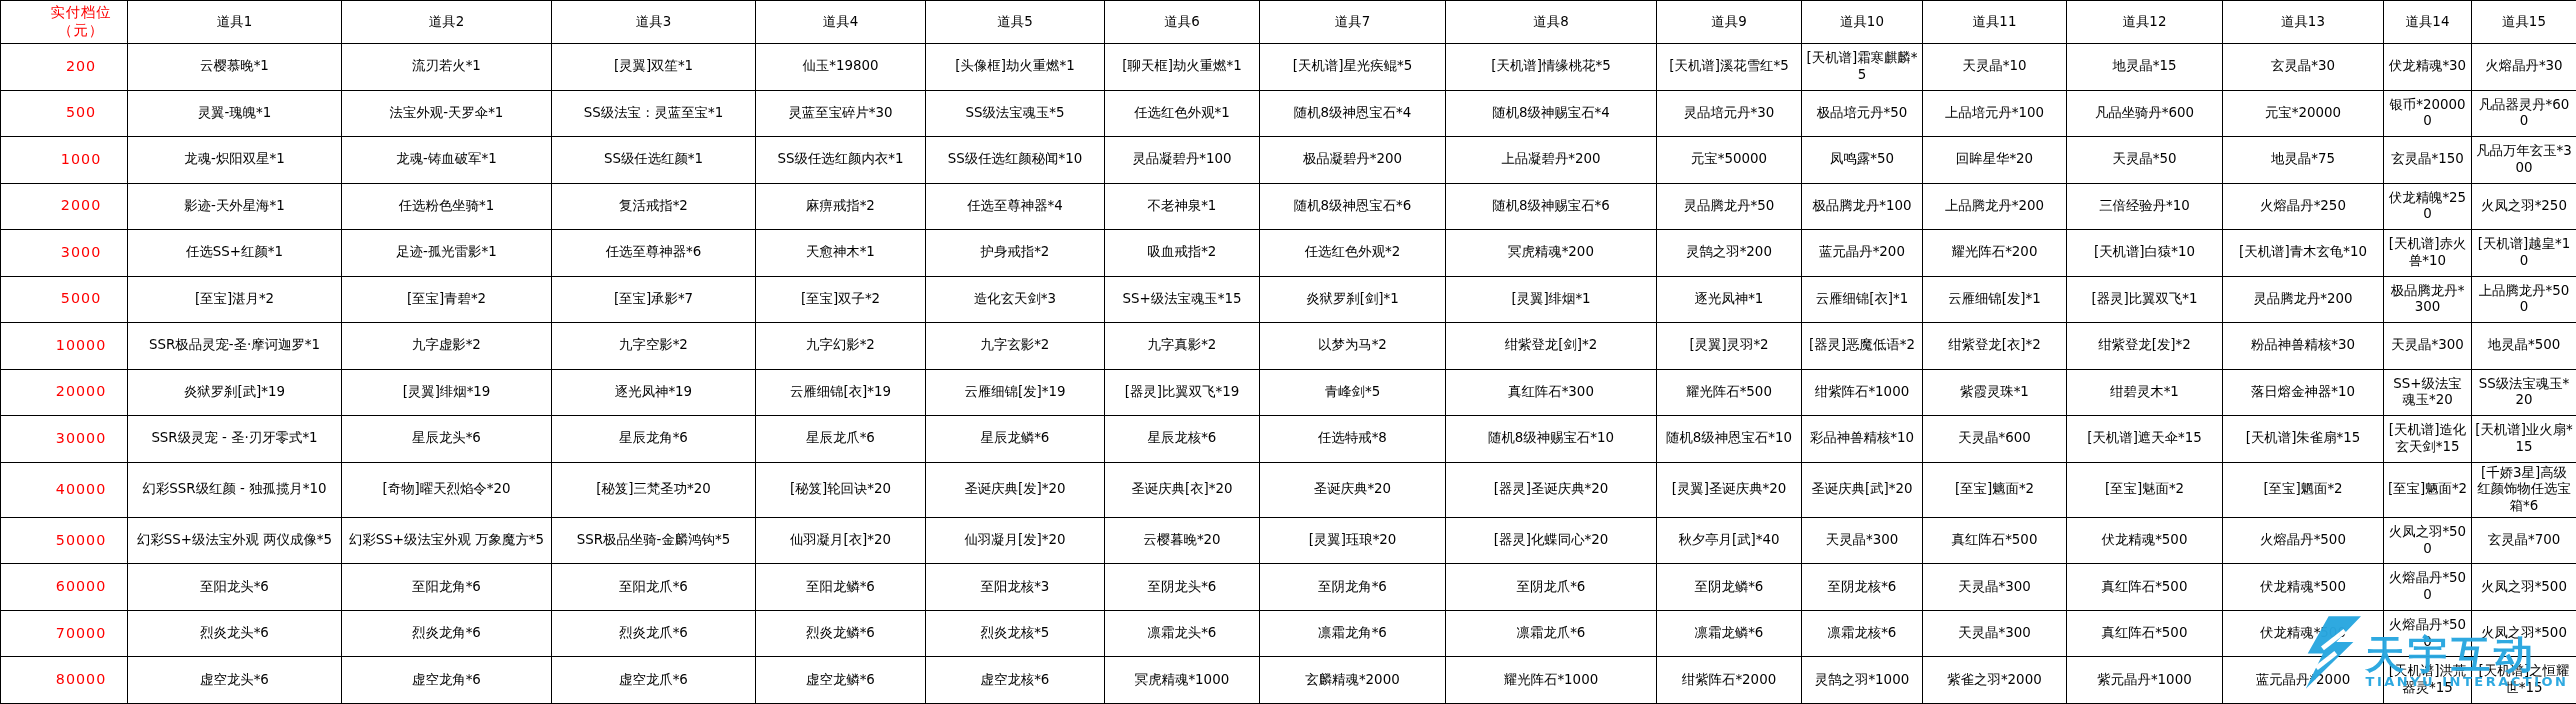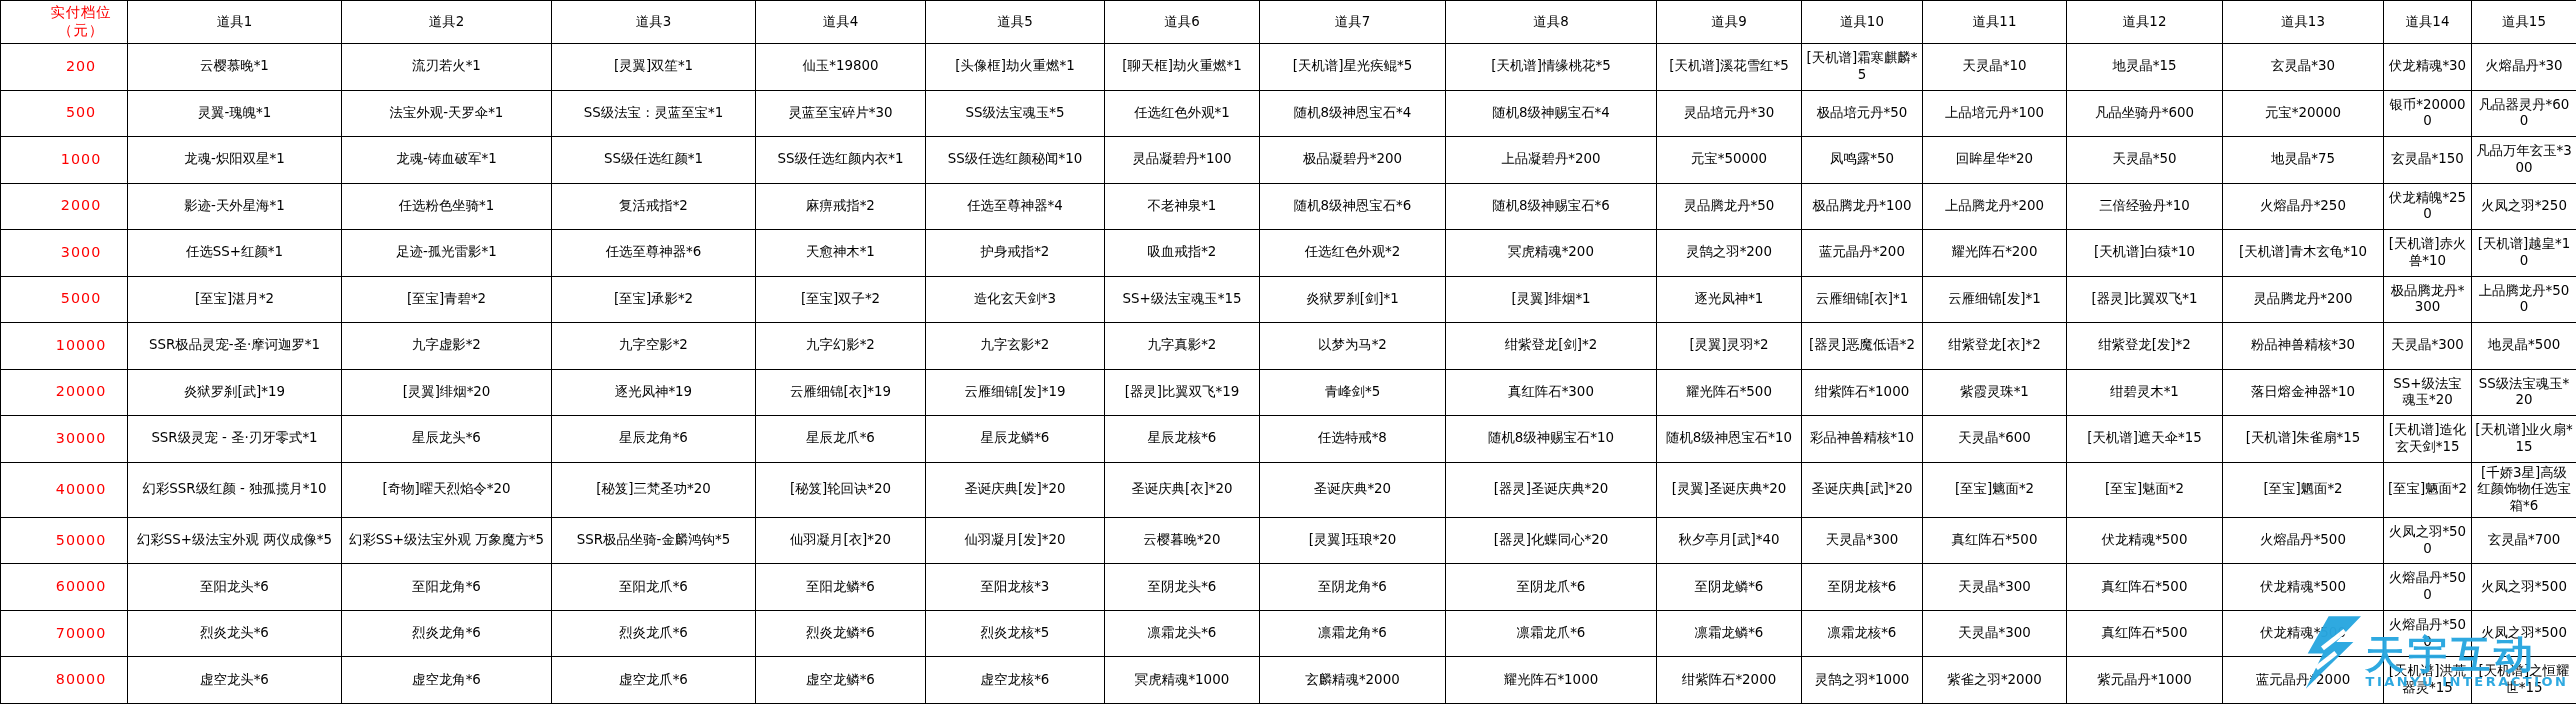--- a/index.html
+++ b/index.html
@@ -198,21 +198,21 @@
           <td>耀光阵石*200</td>
           <td>[天机谱]白猿*10</td>
           <td>[天机谱]青木玄龟*10</td>
           <td>[天机谱]赤火兽*10</td>
           <td>[天机谱]越皇*10</td>
         </tr>
         <tr>
           <td class="tier-col">5000</td>
           <td>[至宝]湛月*2</td>
           <td>[至宝]青碧*2</td>
-          <td>[至宝]承影*2</td>
+          <td>[至宝]承影*7</td>
           <td>[至宝]双子*2</td>
           <td>造化玄天剑*3</td>
           <td>SS+级法宝魂玉*15</td>
           <td>炎狱罗刹[剑]*1</td>
           <td>[灵翼]绯烟*1</td>
           <td>逐光凤神*1</td>
           <td>云雁细锦[衣]*1</td>
           <td>云雁细锦[发]*1</td>
           <td>[器灵]比翼双飞*1</td>
           <td>灵品腾龙丹*200</td>
@@ -233,21 +233,21 @@
           <td>[器灵]恶魔低语*2</td>
           <td>绀紫登龙[衣]*2</td>
           <td>绀紫登龙[发]*2</td>
           <td>粉品神兽精核*30</td>
           <td>天灵晶*300</td>
           <td>地灵晶*500</td>
         </tr>
         <tr>
           <td class="tier-col">20000</td>
           <td>炎狱罗刹[武]*19</td>
-          <td>[灵翼]绯烟*20</td>
+          <td>[灵翼]绯烟*19</td>
           <td>逐光凤神*19</td>
           <td>云雁细锦[衣]*19</td>
           <td>云雁细锦[发]*19</td>
           <td>[器灵]比翼双飞*19</td>
           <td>青峰剑*5</td>
           <td>真红阵石*300</td>
           <td>耀光阵石*500</td>
           <td>绀紫阵石*1000</td>
           <td>紫霞灵珠*1</td>
           <td>绀碧灵木*1</td>

